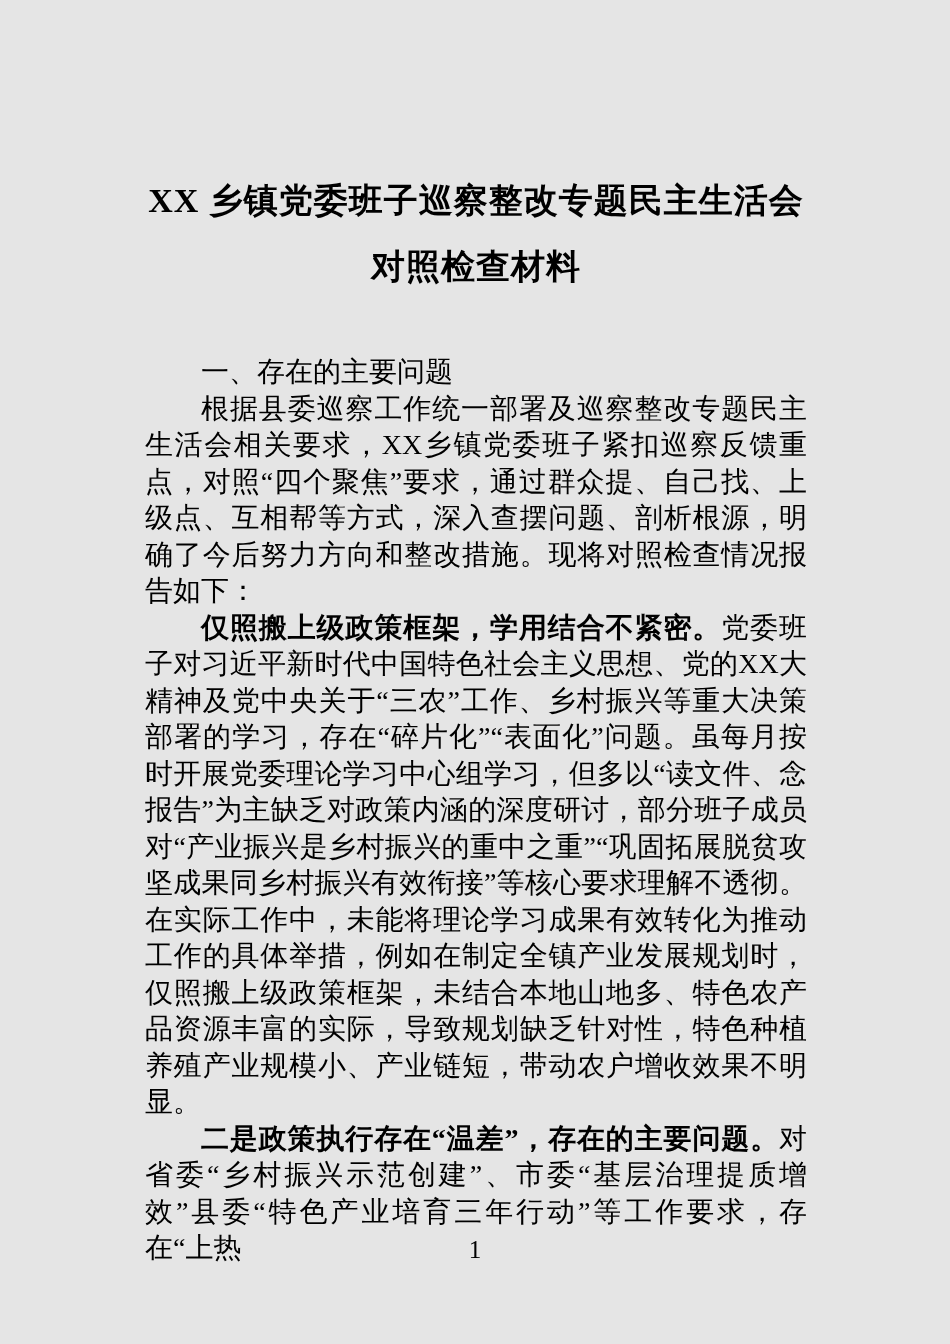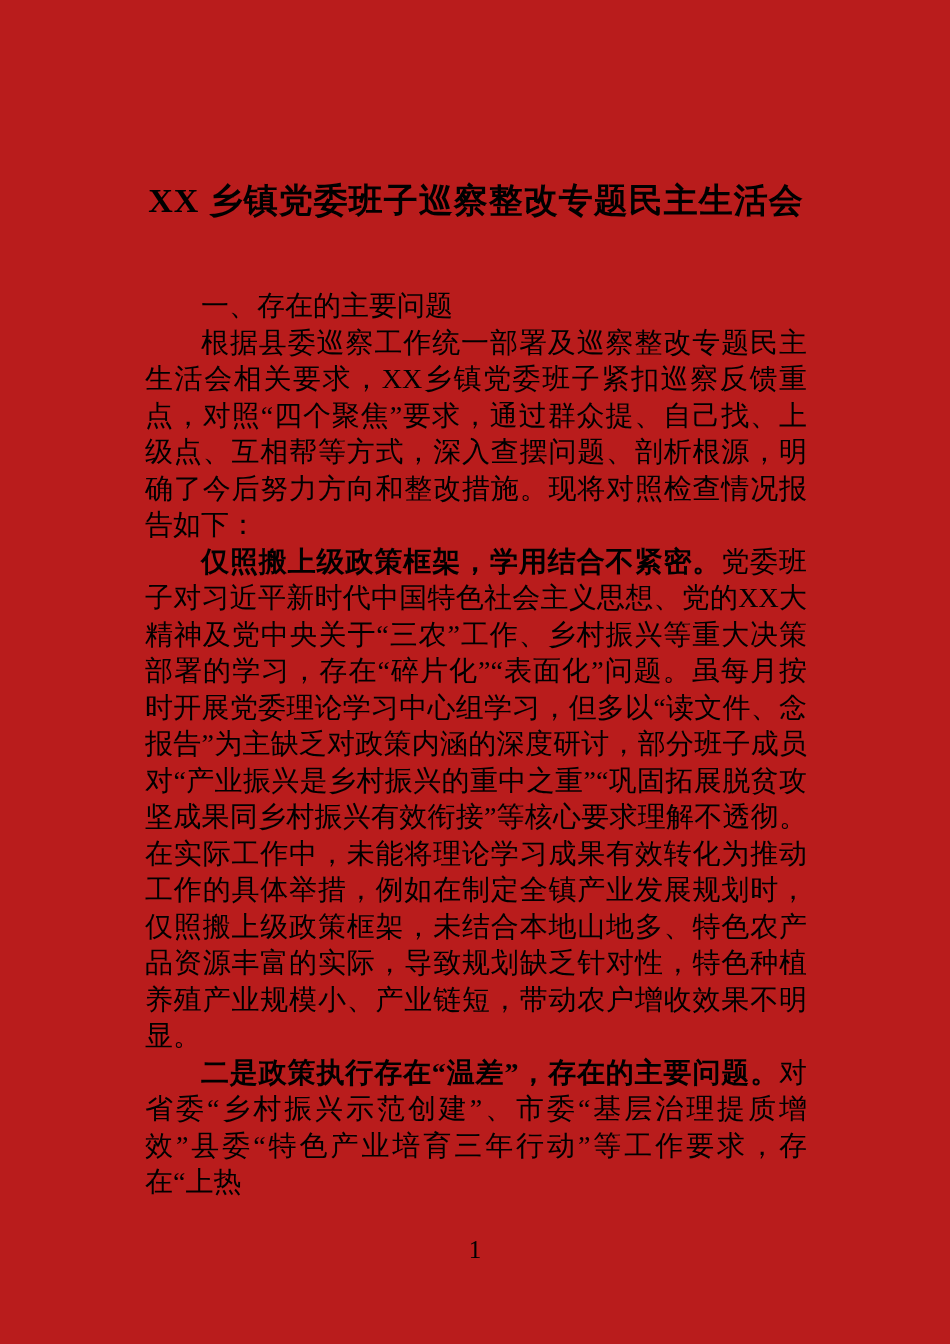--- a/index.html
+++ b/index.html
@@ -10,21 +10,21 @@
     background: #ffffff;
     color: #000000;
     font-family: "Liberation Serif", "DejaVu Serif", serif;
   }
   .page {
     position: relative;
     width: 950px;
     height: 1344px;
     padding: 168px 143px 0 145px;
     overflow: hidden;
-    background: #b91c1c;
+    background: #e5e5e5;
   }
   .doc-title {
     margin: 0 0 54px 0;
     font-size: 34px;
     font-weight: bold;
     line-height: 66px;
     text-align: center;
     letter-spacing: 1px;
   }
   .title-line { display: block; }
@@ -49,20 +49,21 @@
     color: #000000;
   }
 </style>
 </head>
 <body>
 
 <div class="page">
 
   <h1 class="doc-title">
     <span class="title-line">XX 乡镇党委班子巡察整改专题民主生活会</span>
+    <span class="title-line">对照检查材料</span>
   </h1>
 
   <div class="doc-body" id="doc-body">
       <p><span class="seg">一、存在的主要问题</span></p>
       <p><span class="seg">根据县委巡察工作统一部署及巡察整改专题民主生活会相关要求，XX乡镇党委班子紧扣巡察反馈重点，对照“四个聚焦”要求，通过群众提、自己找、上级点、互相帮等方式，深入查摆问题、剖析根源，明确了今后努力方向和整改措施。现将对照检查情况报告如下：</span></p>
       <p><span class="seg-bold">仅照搬上级政策框架，学用结合不紧密。</span><span class="seg">党委班子对习近平新时代中国特色社会主义思想、党的XX大精神及党中央关于“三农”工作、乡村振兴等重大决策部署的学习，存在“碎片化”“表面化”问题。虽每月按时开展党委理论学习中心组学习，但多以“读文件、念报告”为主缺乏对政策内涵的深度研讨，部分班子成员对“产业振兴是乡村振兴的重中之重”“巩固拓展脱贫攻坚成果同乡村振兴有效衔接”等核心要求理解不透彻。在实际工作中，未能将理论学习成果有效转化为推动工作的具体举措，例如在制定全镇产业发展规划时，仅照搬上级政策框架，未结合本地山地多、特色农产品资源丰富的实际，导致规划缺乏针对性，特色种植养殖产业规模小、产业链短，带动农户增收效果不明显。</span></p>
       <p><span class="seg-bold">二是政策执行存在“温差”，存在的主要问题。</span><span class="seg">对省委“乡村振兴示范创建”、市委“基层治理提质增效”县委“特色产业培育三年行动”等工作要求，存在“上热</span></p>
     </div>
 
   <div class="page-footer">

